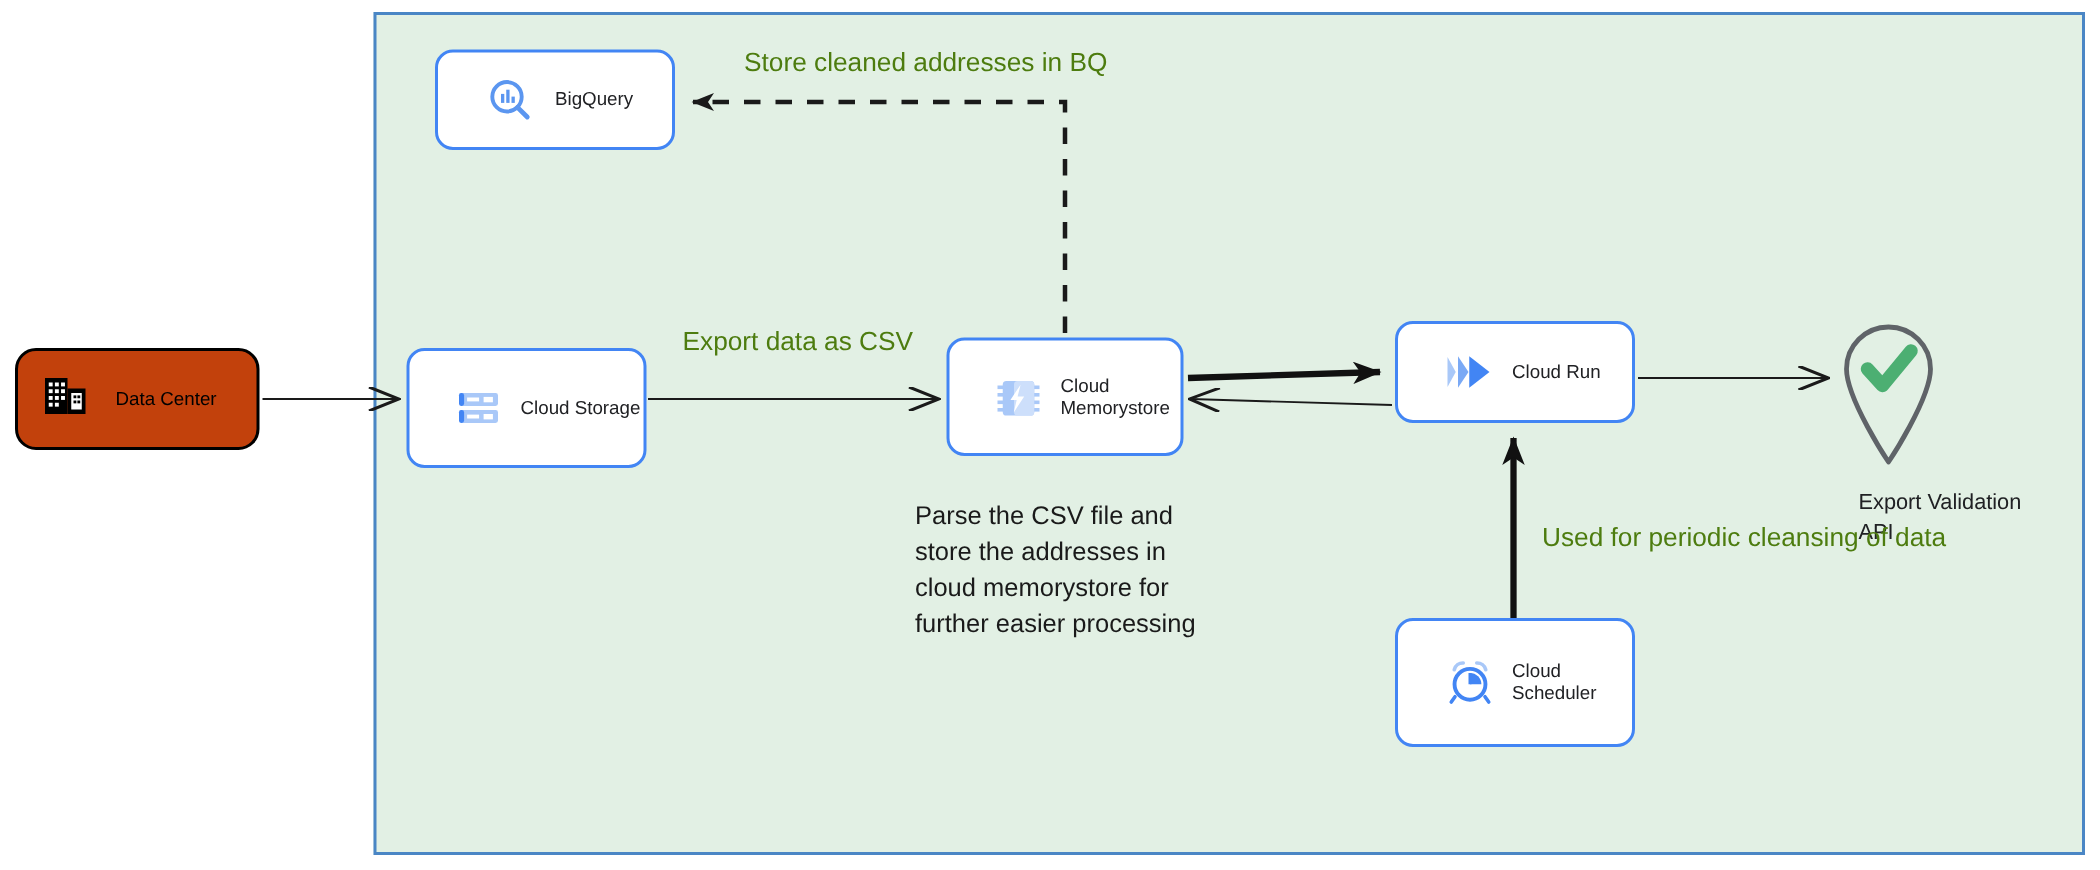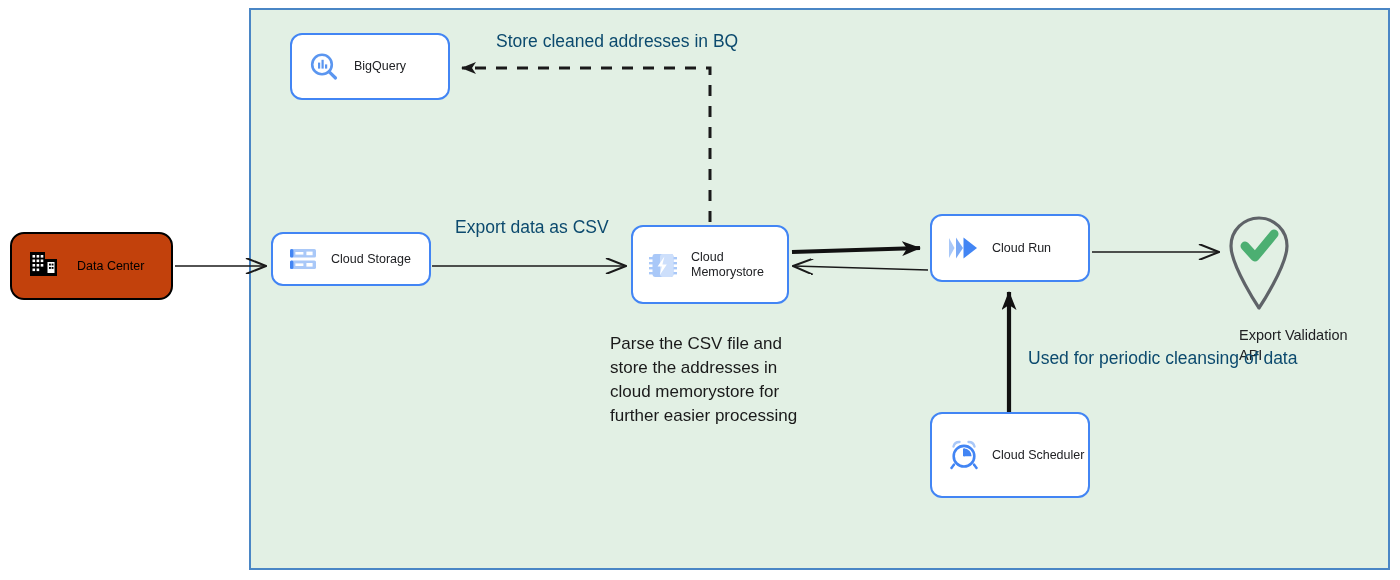--- a/index.html
+++ b/index.html
@@ -13,42 +13,42 @@
   
   .cloud-region{
     position:absolute;left:249px;top:8px;width:1141px;height:562px;
     background:#e2f0e4;border:2px solid #4a86c5;box-sizing:border-box;
   }
 
   
   .node{
     position:absolute;box-sizing:border-box;background:#ffffff;
     border:2px solid #4285f4;border-radius:12px;
-    display:flex;align-items:center;
+    display:flex;align-items:center;padding-left:16px;
   }
   .node .nlabel{
     font-size:12.5px;color:#202124;line-height:1.18;
     white-space:pre-line;
   }
   .node .nicon{
     display:flex;align-items:center;justify-content:center;
     flex:0 0 auto;
   }
 
   
   .onprem{
     position:absolute;left:10px;top:232px;width:163px;height:68px;
     background:#c2410c;border:2.5px solid #000000;border-radius:14px;
     box-sizing:border-box;display:flex;align-items:center;
   }
   .onprem .nlabel{font-size:12.5px;color:#000;}
 
   
   .note{position:absolute;font-size:17px;line-height:24px;color:#1a1a1a;white-space:pre-line;}
-  .edge-label{position:absolute;font-size:17.5px;color:#0c4a6e;white-space:nowrap;}
+  .edge-label{position:absolute;font-size:17.5px;color:#4d7c0f;white-space:nowrap;}
   .api-label{position:absolute;font-size:14.5px;line-height:20px;color:#202124;white-space:pre-line;}
 
   svg.ovl{position:absolute;left:0;top:0;width:1400px;height:580px;overflow:visible;pointer-events:none;}
 </style>
 </head>
 <body>
 
 <div id="stage">
 
   <div class="cloud-region"></div>
@@ -136,21 +136,21 @@
           <rect x="10" y="11.6" width="2.2" height="6"></rect>
           <rect x="13.5" y="8.8" width="2.2" height="8.8"></rect>
           <rect x="17" y="13.4" width="2.2" height="4.2"></rect>
         </g>
         <line x1="21" y1="20.6" x2="27.5" y2="27" stroke="#5b96f0" stroke-width="3.2" stroke-linecap="round"></line>
       </svg>
     </span>
     <span class="nlabel" style="margin-left:14px;">BigQuery</span>
   </div>
 
-  <div class="node" style="left:271px;top:232px;width:160px;height:54px;">
+  <div class="node" style="left:271px;top:232px;width:160px;height:80px;">
     <span class="nicon" style="margin-left:15px;">
       <svg width="30" height="30" viewBox="0 0 30 30">
         <rect x="2" y="5" width="26" height="8.6" rx="1.6" fill="#a9c8f8"></rect>
         <rect x="2" y="16.4" width="26" height="8.6" rx="1.6" fill="#a9c8f8"></rect>
         <rect x="2" y="5" width="3.4" height="8.6" rx="1.6" fill="#4285f4"></rect>
         <rect x="2" y="16.4" width="3.4" height="8.6" rx="1.6" fill="#4285f4"></rect>
         <rect x="7.4" y="8" width="8" height="2.6" fill="#ffffff"></rect>
         <rect x="7.4" y="19.4" width="8" height="2.6" fill="#ffffff"></rect>
         <rect x="18.4" y="7.6" width="6.2" height="3.6" fill="#ffffff"></rect>
         <rect x="18.4" y="19" width="6.2" height="3.6" fill="#ffffff"></rect>

